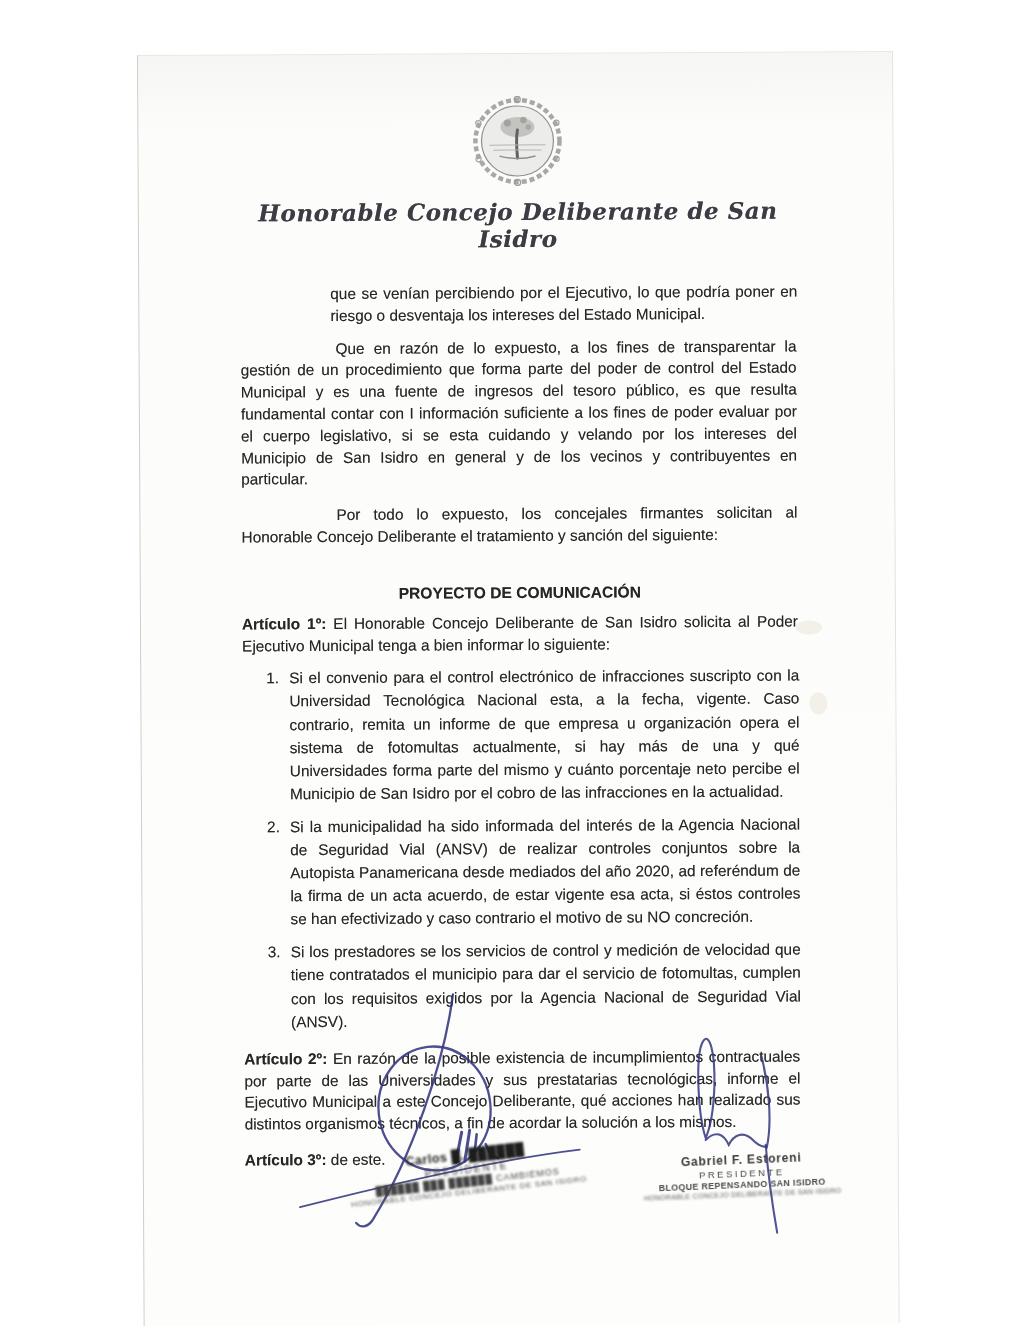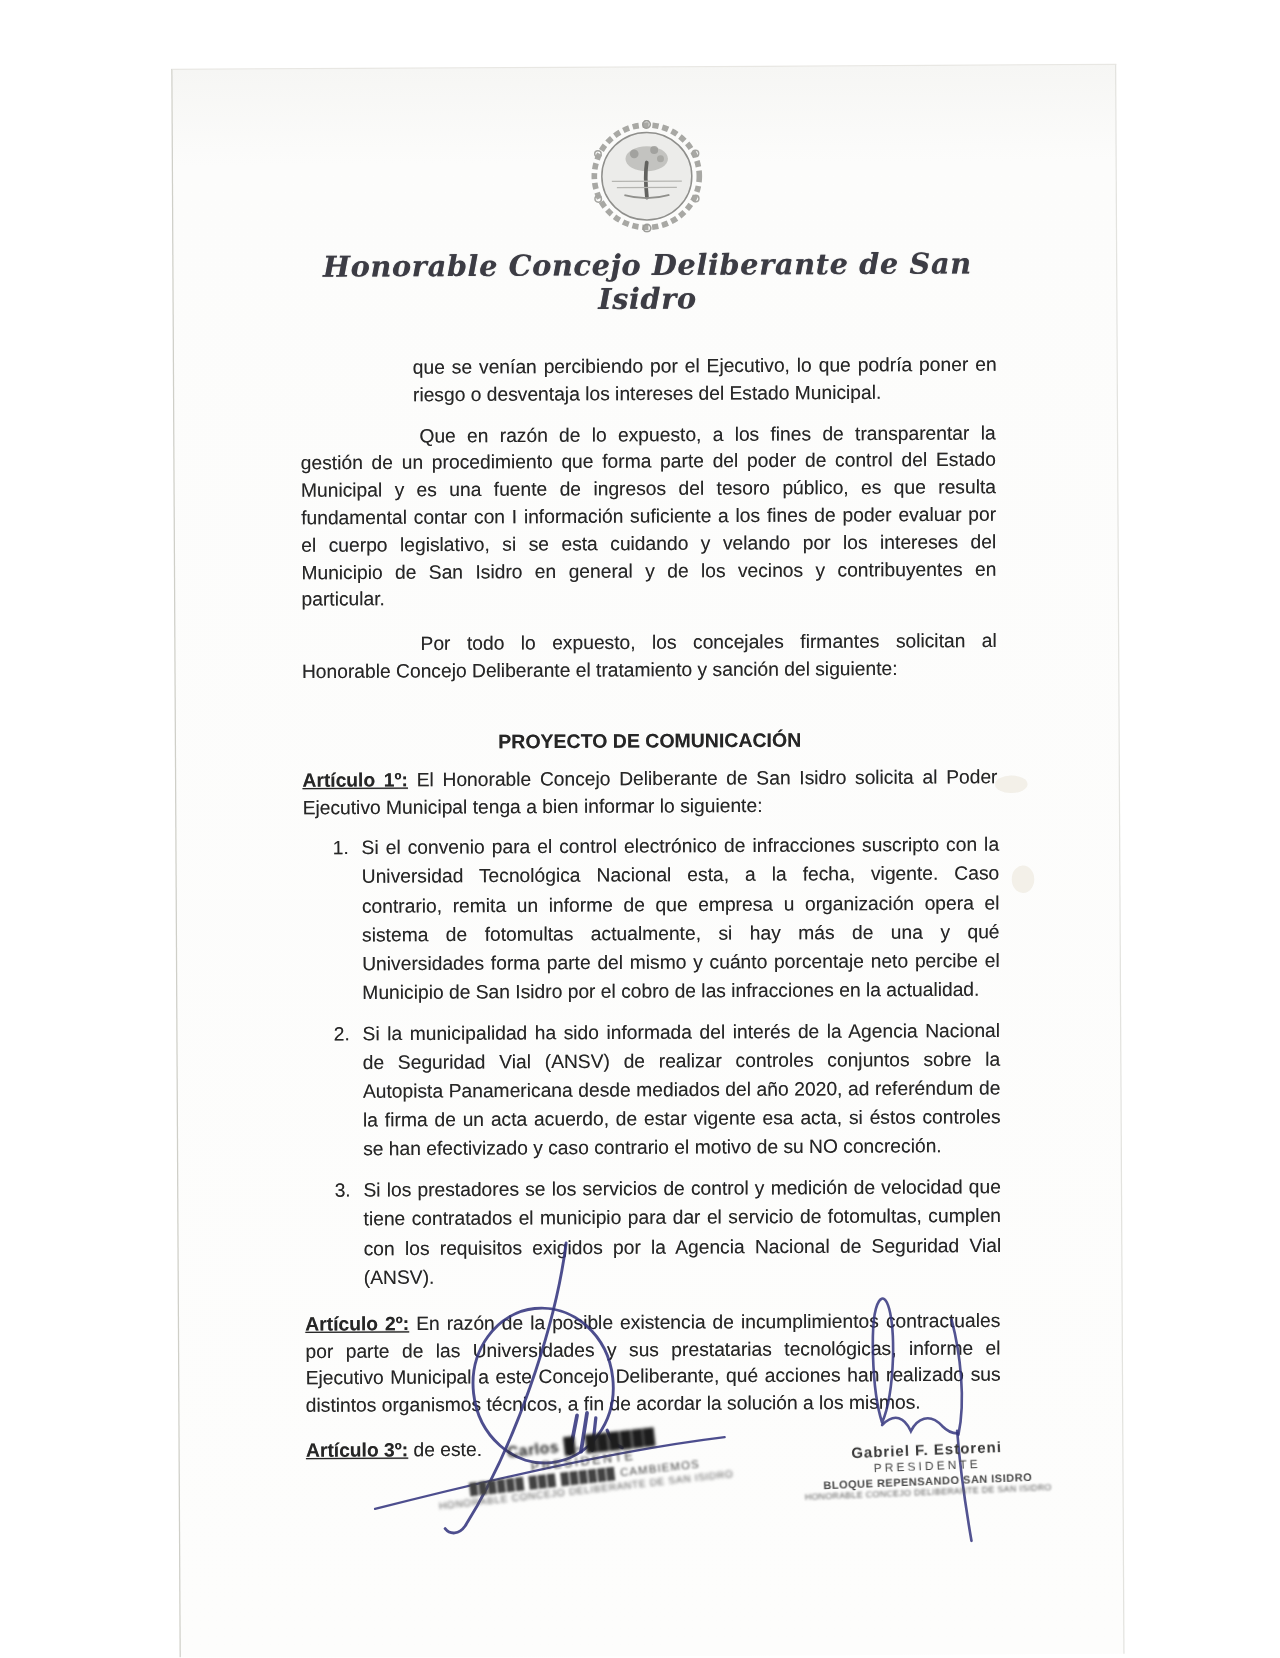--- a/index.html
+++ b/index.html
@@ -20,21 +20,21 @@
   p{margin:0;font-size:15.4px;line-height:21.8px;text-align:justify;
     text-shadow:0 0 .3px rgba(38,38,38,.45);}
   .p-cont{margin-top:30px;margin-left:90px;width:467px;}
   .p-std{margin-top:11px;text-indent:95px;}
   .p-por{margin-top:14px;text-indent:95px;}
   .heading{margin-top:37px;text-align:center;font-weight:700;font-size:15.6px;
            text-shadow:0 0 .3px rgba(38,38,38,.5);}
   .p-art{margin-top:10px;text-indent:0;}
   .p-art2{margin-top:15px;}
   .p-art3{margin-top:14px;}
-  b{font-weight:700;text-decoration:underline;}
+  b{font-weight:700;}
   .list-item{display:flex;margin-top:10px;}
   .li-num{width:23px;flex:none;margin-left:24px;font-size:15.4px;line-height:23.1px;
           text-shadow:0 0 .3px rgba(38,38,38,.45);}
   .li-text{width:510px;flex:none;font-size:15.4px;line-height:23.1px;text-align:justify;
            text-shadow:0 0 .3px rgba(38,38,38,.45);}
   .sig-layer{position:absolute;left:0;top:0;width:756px;height:1272px;pointer-events:none;}
   .stamp{position:absolute;text-align:center;color:#4a4a4a;line-height:1.25;}
   .stamp-left{left:158px;top:1094px;width:330px;transform:rotate(-6deg);}
   .stamp-right{left:468px;top:1100px;width:260px;transform:rotate(-2deg);}
   .st-name-l{font-size:12.5px;font-weight:700;color:#1d1d1d;filter:blur(1.2px);letter-spacing:.5px;}

